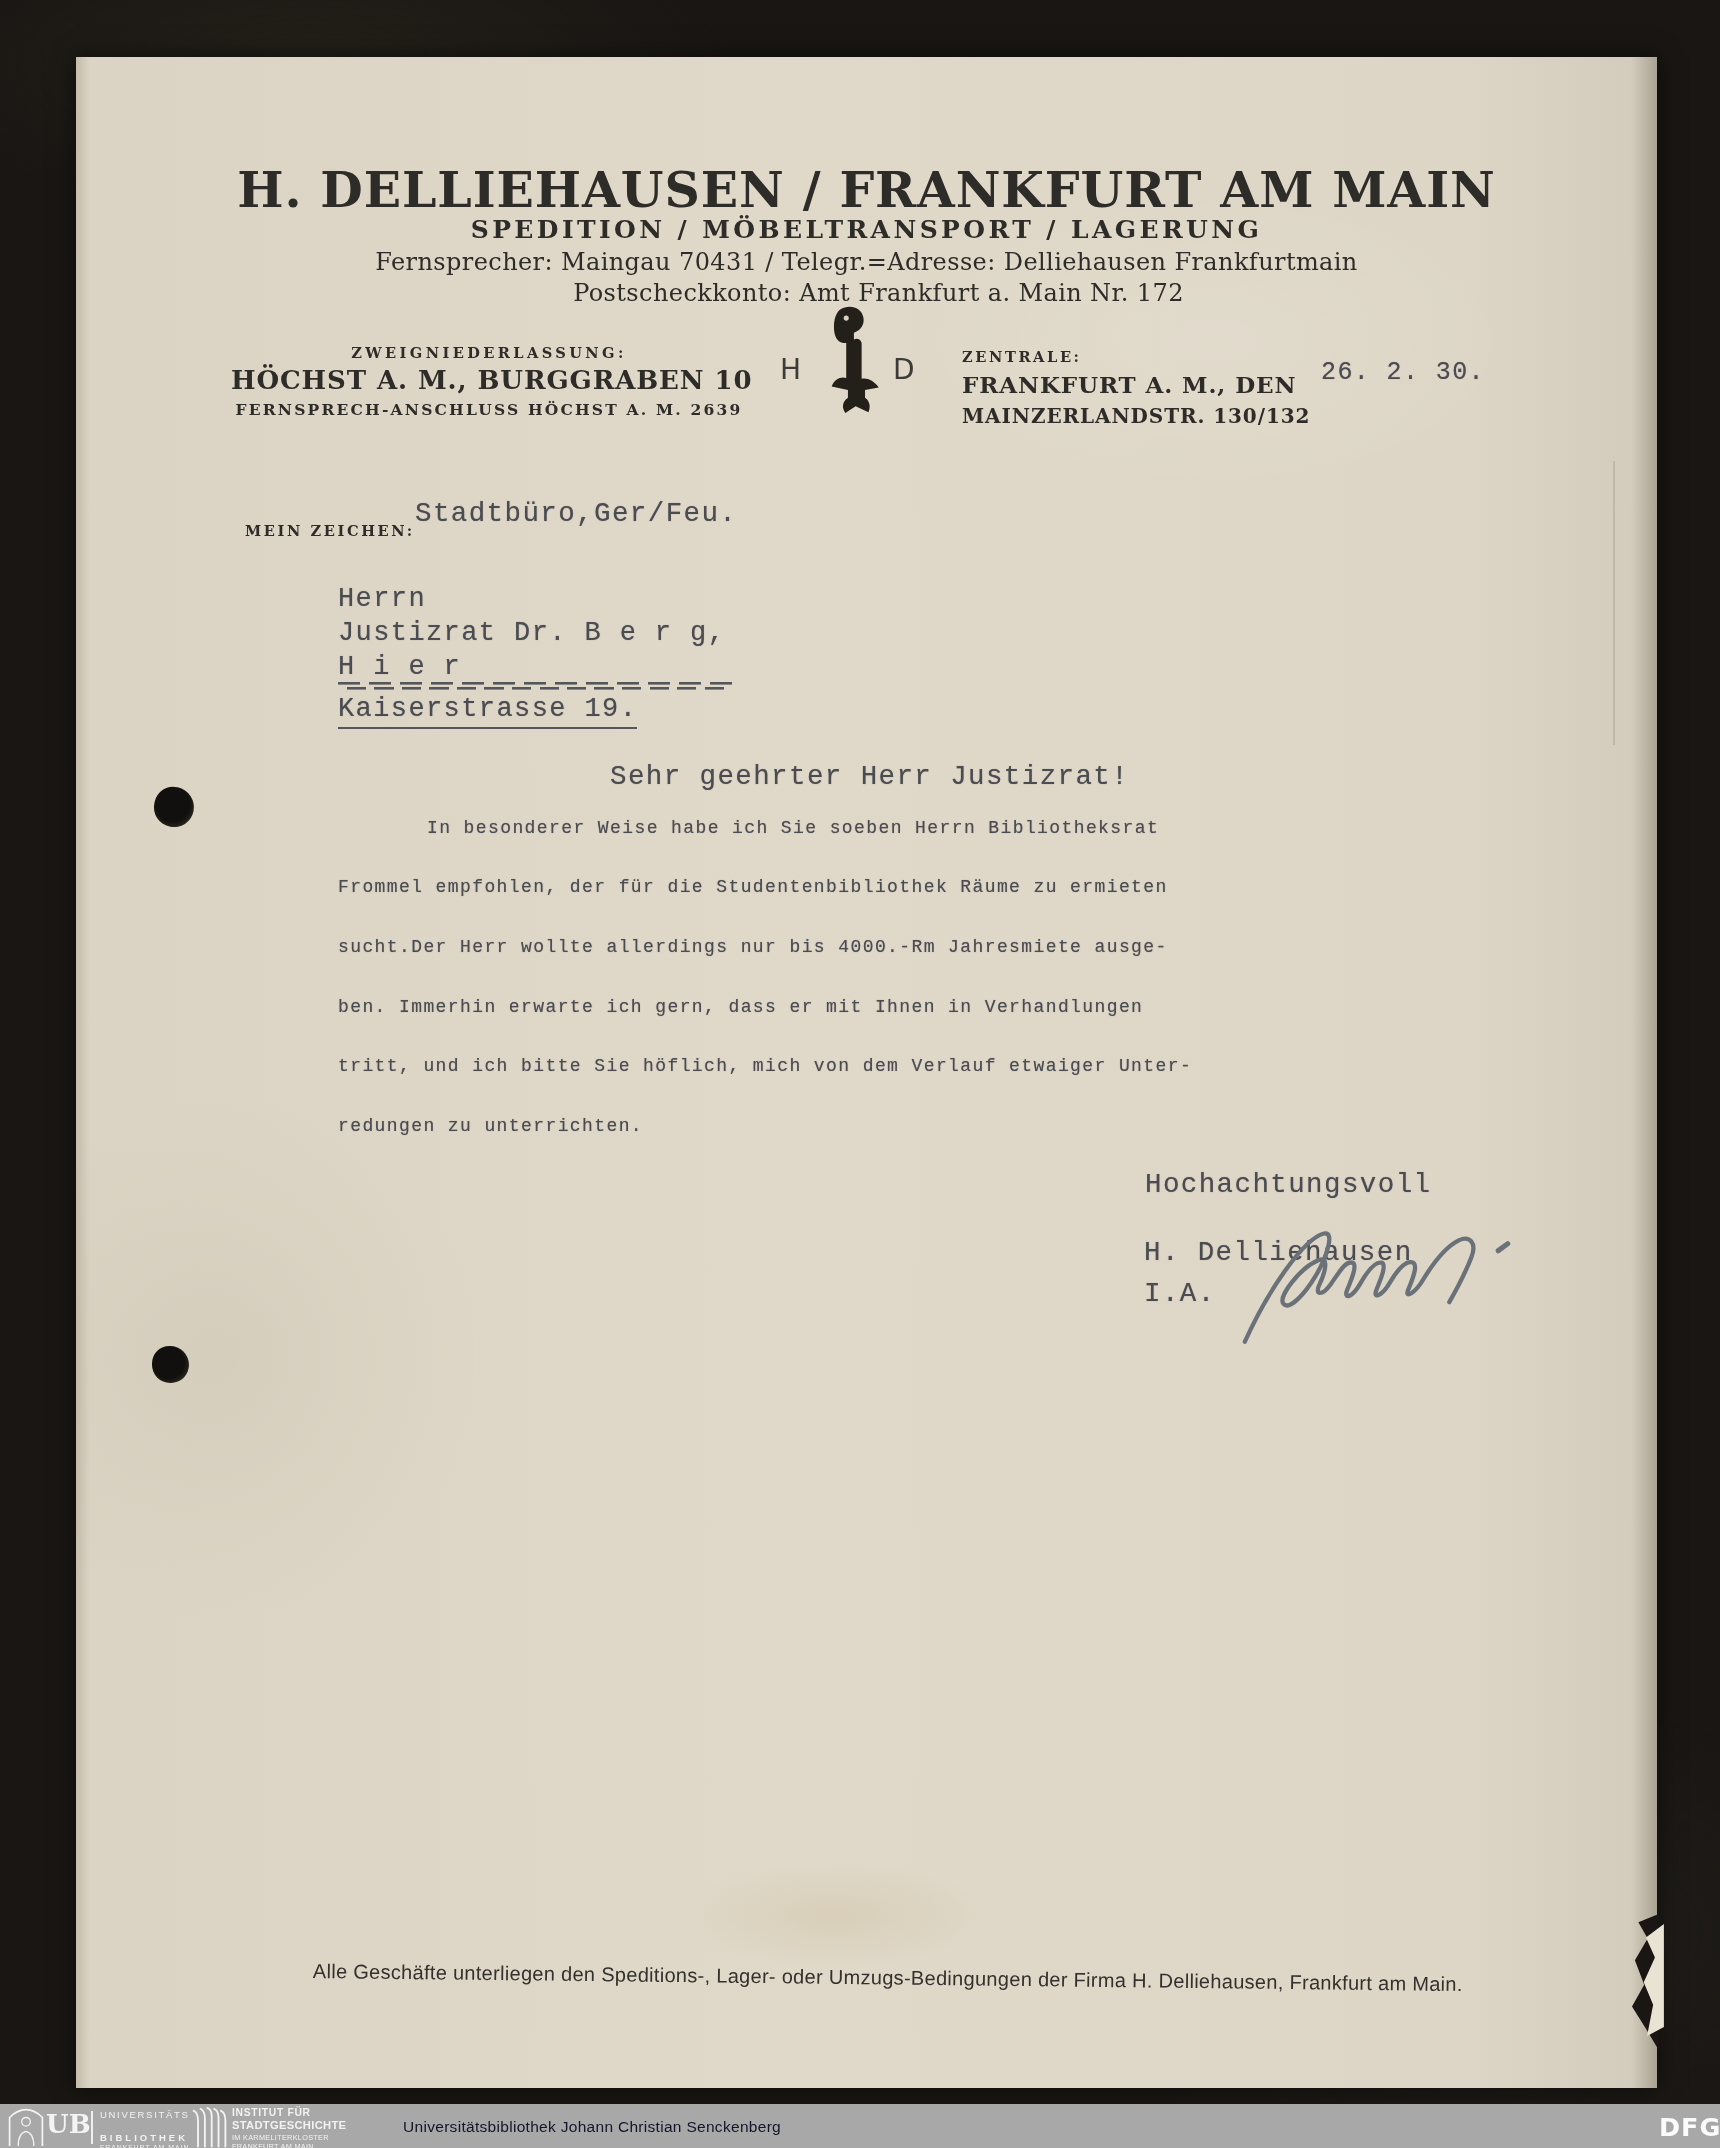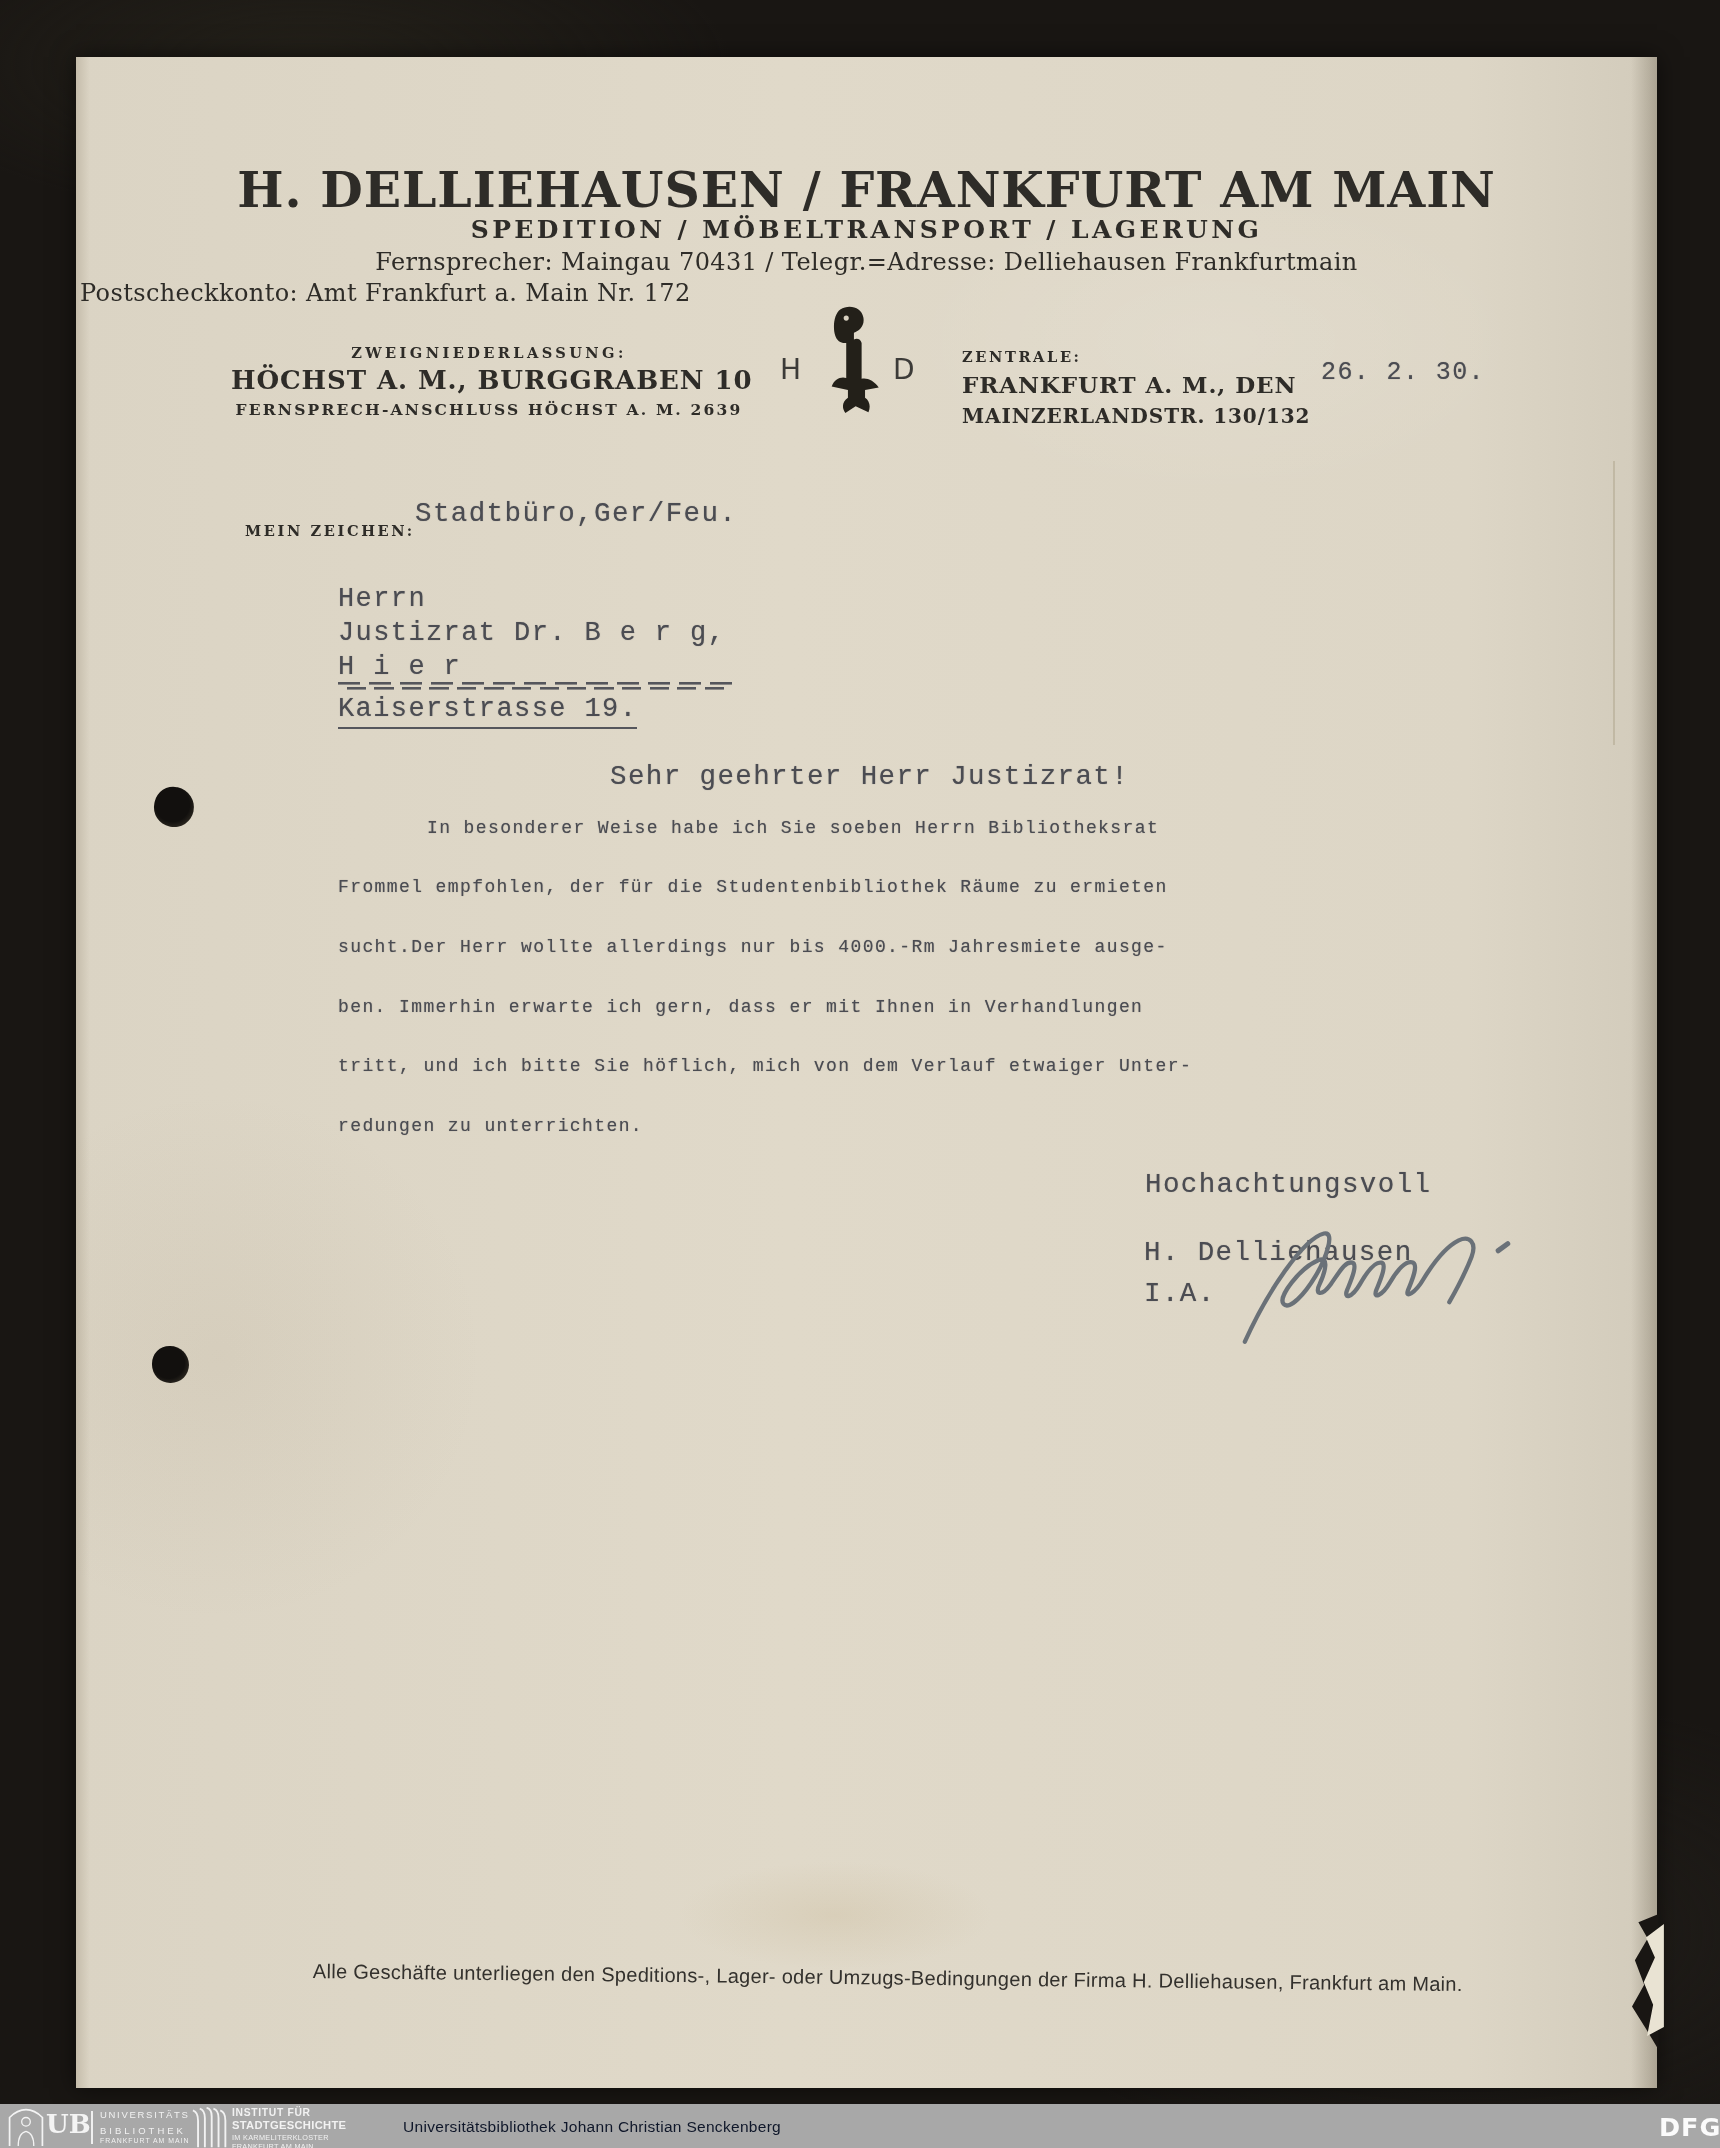--- a/index.html
+++ b/index.html
@@ -24,21 +24,21 @@
       linear-gradient(270deg, rgba(80,70,52,0.30) 0px, rgba(80,70,52,0) 26px),
       linear-gradient(90deg,#dbd4c4,#e0d9c9 45%,#ddd6c6 88%,#d2cbbb);
     box-shadow:0 0 22.4px rgba(0,0,0,0.55);
   }
 
   
   .pr{position:absolute;font-family:"DejaVu Serif",serif;font-weight:bold;color:#2e2c28;white-space:nowrap;text-align:center;}
   .t-company{top:104px;left:0;width:100%;text-align:center;font-size:49px;letter-spacing:0.9px;}
   .t-trade{top:158px;left:0;width:100%;text-align:center;font-size:25px;letter-spacing:3.4px;}
   .t-phone{top:191px;left:0;width:100%;text-align:center;font-size:24px;font-weight:normal;letter-spacing:0.4px;}
-  .t-postal{top:222px;left:4px;width:100%;text-align:left;font-size:24px;font-weight:normal;letter-spacing:0.4px;}
+  .t-postal{top:222px;left:12px;width:100%;text-align:center;font-size:24px;font-weight:normal;letter-spacing:0.4px;}
 
   .branch{left:155px;top:287px;width:516px;text-align:center;position:absolute;}
   .branch-label{font-family:"DejaVu Serif",serif;font-weight:bold;color:#2e2c28;font-size:14.6px;letter-spacing:3.4px;}
   .branch-addr{font-family:"DejaVu Serif",serif;font-weight:bold;color:#2e2c28;font-size:26px;letter-spacing:0.9px;margin-top:4.3px;white-space:nowrap;}
   .branch-phone{font-family:"DejaVu Serif",serif;font-weight:bold;color:#2e2c28;font-size:15.5px;letter-spacing:2.2px;margin-top:5px;white-space:nowrap;}
 
   .mono-letter{position:absolute;font-family:"DejaVu Sans",sans-serif;font-size:28px;color:#3c3b38;}
   .monoH{left:704px;top:296px;}
   .monoD{left:817px;top:296px;}
   .monogram-svg{left:736px;top:248px;}
@@ -96,21 +96,21 @@
     clip-path:polygon(100% 0,20% 12%,60% 30%,10% 52%,52% 72%,25% 100%,100% 92%);}
 
   
   .bar{position:absolute;left:0;top:2104px;width:1721px;height:45px;background:#a8a8a8;}
   .bar .w{color:#f2f2f2;}
   .ub-emblem-svg{left:6.9px;top:3.4px;}
   .ub-abbrev{left:46px;top:5.2px;font-family:"DejaVu Serif",serif;font-weight:bold;font-size:26px;color:#f4f4f4;}
   .ub-divider{left:91px;top:6.9px;width:1.7px;height:33px;background:#f0f0f0;position:absolute;}
   .ub-text{left:100px;top:6px;position:absolute;line-height:1;}
   .ub-l1{font-size:9.5px;letter-spacing:1.7px;}
-  .ub-l2{font-size:9.5px;letter-spacing:3px;margin-top:6px;}
+  .ub-l2{font-size:9.5px;letter-spacing:3px;margin-top:13px;font-weight:bold;}
   .ub-l3{font-size:6.9px;letter-spacing:1px;margin-top:2.6px;}
   .inst-icon{left:191px;top:3.4px;}
   .inst-text{left:232px;top:4.3px;position:absolute;line-height:1;}
   .in-l1{font-size:10.3px;font-weight:bold;letter-spacing:0.7px;}
   .in-l2{font-size:11.2px;font-weight:bold;letter-spacing:0.3px;margin-top:1.7px;}
   .in-l3{font-size:7.3px;margin-top:2.6px;letter-spacing:0.3px;}
   .in-l4{font-size:7.3px;margin-top:1.7px;letter-spacing:0.3px;}
   .center-credit{left:403px;top:13.8px;position:absolute;font-size:15.5px;color:#0f172a;letter-spacing:0.3px;}
   .dfg{left:1659px;top:9.5px;position:absolute;font-family:"DejaVu Sans",sans-serif;font-weight:bold;font-size:24px;letter-spacing:0.9px;color:#fbfbfb;transform:scaleX(1.06);transform-origin:left center;}
 </style>

